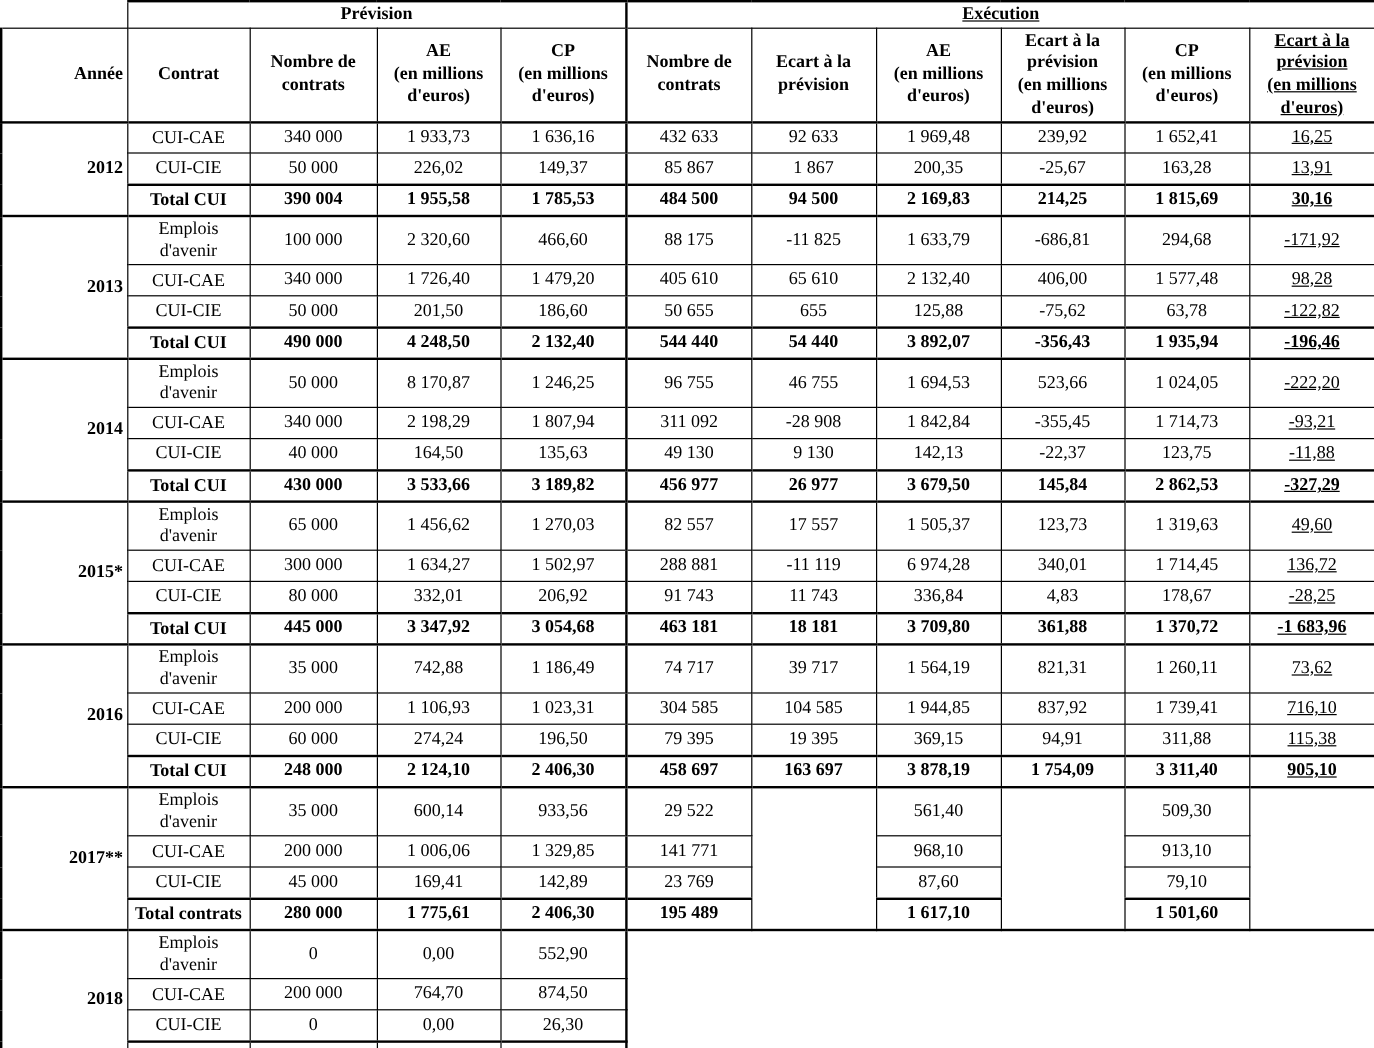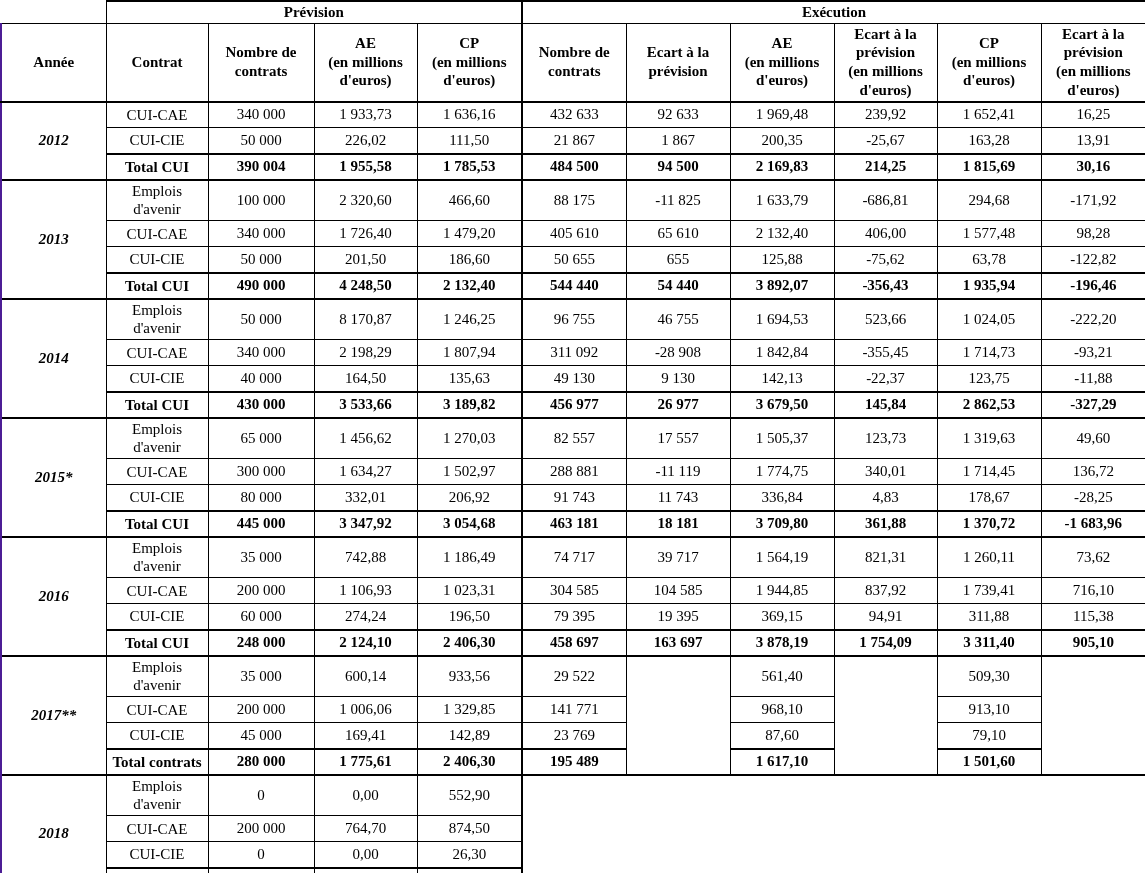--- a/index.html
+++ b/index.html
@@ -34,31 +34,31 @@
     font-weight: bold;
     white-space: pre-line;
     line-height: 1.25;
     border-bottom: 2px solid #000000;
   }
   td.corner {
     border-top: none;
     border-left: none;
   }
   
-  .outer-left  { border-left: 2px solid #4c1d95; }
-  .outer-right { border-right: 2px solid #0ea5e9; }
+  .outer-left  { border-left: 2px solid #000000; text-align: right; }
+  .outer-right { border-right: 2px solid #0ea5e9; text-decoration: underline; }
   .bottom-edge { border-bottom: 5px solid #000000; }
   
   .sec-left { border-left: 2px solid #000000; }
   
   tr.row-single { height: 26px; }
   tr.row-double { height: 41px; }
   tr.group-start > td { border-top: 2px solid #000000; }
   tr.total-row > td { border-top: 2px solid #000000; font-weight: bold; }
-  td.year-cell { font-weight: bold; font-style: italic; }
+  td.year-cell { font-weight: bold; }
   td.value-cell { white-space: nowrap; }
   td.contract-cell { line-height: 1.2; margin-left: 20px; }
 </style>
 </head>
 <body>
 
 <table>
   <colgroup>
     <col style="width:105px">
       <col style="width:102px">
@@ -109,22 +109,22 @@
         <td class="value-cell">92 633</td>
         <td class="value-cell">1 969,48</td>
         <td class="value-cell">239,92</td>
         <td class="value-cell">1 652,41</td>
         <td class="value-cell outer-right">16,25</td>
       </tr>
       <tr class="row-single">
         <td class="contract-cell">CUI-CIE</td>
         <td class="value-cell">50 000</td>
         <td class="value-cell">226,02</td>
-        <td class="value-cell">111,50</td>
-        <td class="value-cell sec-left">21 867</td>
+        <td class="value-cell">149,37</td>
+        <td class="value-cell sec-left">85 867</td>
         <td class="value-cell">1 867</td>
         <td class="value-cell">200,35</td>
         <td class="value-cell">-25,67</td>
         <td class="value-cell">163,28</td>
         <td class="value-cell outer-right">13,91</td>
       </tr>
       <tr class="total-row row-single">
         <td class="contract-cell">Total CUI</td>
         <td class="value-cell">390 004</td>
         <td class="value-cell">1 955,58</td>
@@ -247,21 +247,21 @@
         <td class="value-cell">1 319,63</td>
         <td class="value-cell outer-right">49,60</td>
       </tr>
       <tr class="row-single">
         <td class="contract-cell">CUI-CAE</td>
         <td class="value-cell">300 000</td>
         <td class="value-cell">1 634,27</td>
         <td class="value-cell">1 502,97</td>
         <td class="value-cell sec-left">288 881</td>
         <td class="value-cell">-11 119</td>
-        <td class="value-cell">1 774,75</td>
+        <td class="value-cell">6 974,28</td>
         <td class="value-cell">340,01</td>
         <td class="value-cell">1 714,45</td>
         <td class="value-cell outer-right">136,72</td>
       </tr>
       <tr class="row-single">
         <td class="contract-cell">CUI-CIE</td>
         <td class="value-cell">80 000</td>
         <td class="value-cell">332,01</td>
         <td class="value-cell">206,92</td>
         <td class="value-cell sec-left">91 743</td>

